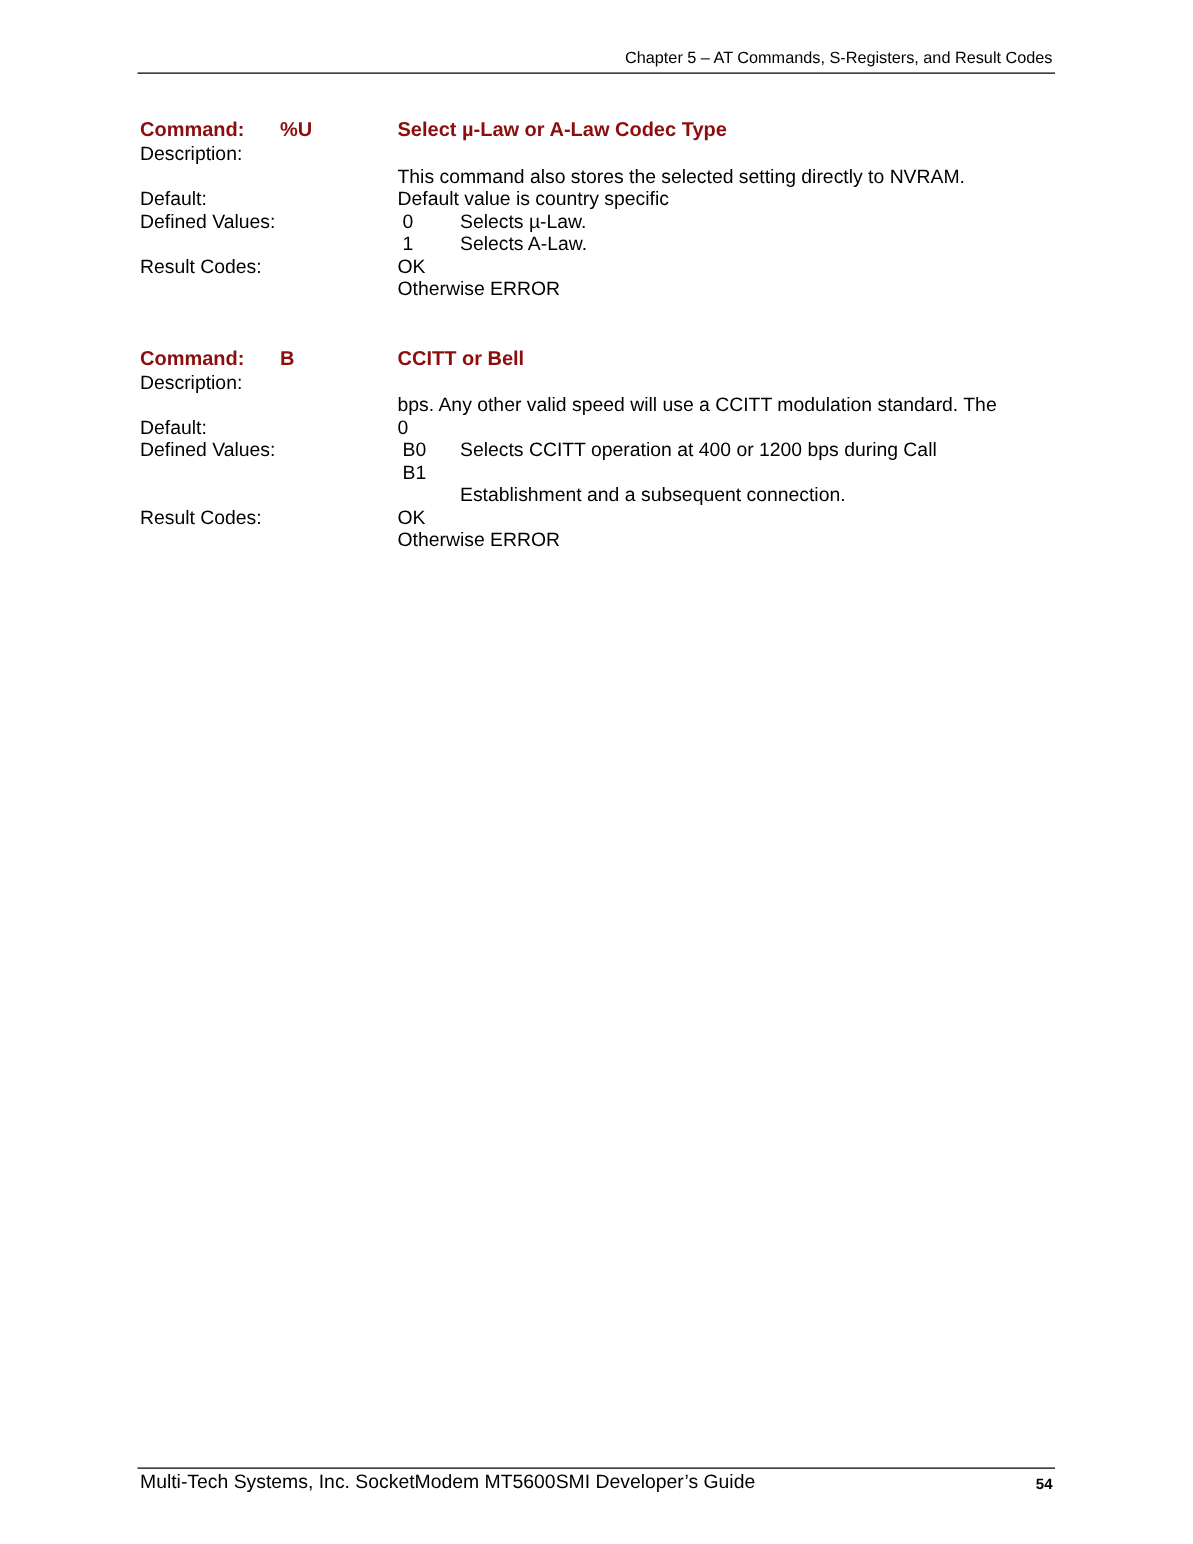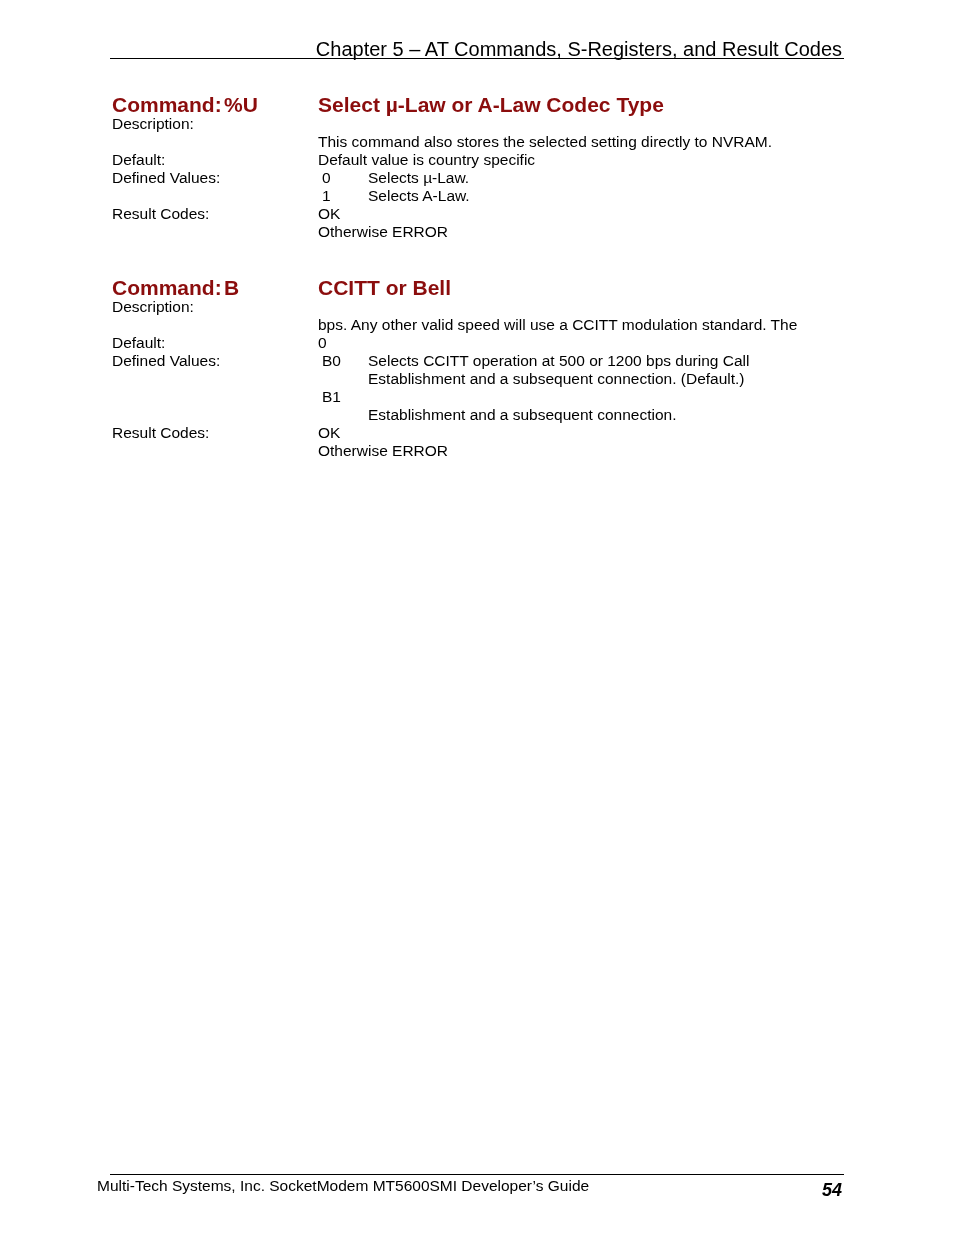--- a/index.html
+++ b/index.html
@@ -1,29 +1,29 @@
 <!DOCTYPE html>
 <html><head>
 <meta charset="utf-8">
 <style>
   html, body { margin: 0; padding: 0; background: #ffffff; }
   body { width: 954px; height: 1235px; position: relative; font-family: "Liberation Sans", sans-serif; color: #000; font-size: 15.5px; }
-  .header-text { position: absolute; right: 112px; top: 38px; font-size: 20px; white-space: nowrap; }
+  .header-text { position: absolute; right: 112px; top: 38px; font-size: 13px; white-space: nowrap; }
   .header-rule { position: absolute; left: 110px; top: 58px; width: 734px; height: 0; border-top: 1.3px solid #000; }
   .footer-rule { position: absolute; left: 110px; top: 1174px; width: 734px; height: 0; border-top: 1.3px solid #000; }
-  .footer-text { position: absolute; left: 97px; top: 1177px; font-size: 15.5px; white-space: nowrap; }
-  .page-num { position: absolute; right: 112px; top: 1180px; font-size: 18px; font-weight: bold; font-style: italic; }
+  .footer-text { position: absolute; left: 112px; top: 1177px; font-size: 15.5px; white-space: nowrap; }
+  .page-num { position: absolute; right: 112px; top: 1180px; font-size: 12px; font-weight: bold; }
   .cmd { position: absolute; left: 112px; width: 740px; }
   .row { position: relative; height: 18px; line-height: 18px; white-space: nowrap; }
   .row .lbl { position: absolute; left: 0; }
   .row .val { position: absolute; left: 206px; }
   .row .code { position: absolute; left: 210px; }
   .row .codetext { position: absolute; left: 256px; }
   .title-row { height: 20px; line-height: 20px; }
-  .title-row .lbl, .title-row .val, .title-row .cmdname { color: #8b0d0d; font-weight: bold; font-size: 21px; }
+  .title-row .lbl, .title-row .val, .title-row .cmdname { color: #8b0d0d; font-weight: bold; font-size: 16px; }
   .title-row .cmdname { position: absolute; left: 112px; }
 </style>
 </head>
 <body>
 
 <div class="header-text">Chapter 5 – AT Commands, S-Registers, and Result Codes</div>
 <div class="header-rule"></div>
 
 <div class="cmd" style="top:95px;">
   <div class="row title-row">
@@ -71,24 +71,21 @@
   <div class="row">
     <span class="val">bps. Any other valid speed will use a CCITT modulation standard. The</span>
   </div>
   <div class="row">
     <span class="lbl">Default:</span>
     <span class="val">0</span>
   </div>
   <div class="row">
     <span class="lbl">Defined Values:</span>
     <span class="code">B0</span>
-    <span class="codetext">Selects CCITT operation at 500 or 1200 bps during Call</span>
-  </div>
-  <div class="row">
-    <span class="codetext">Establishment and a subsequent connection. (Default.)</span>
+    <span class="codetext">Selects CCITT operation at 400 or 1200 bps during Call</span>
   </div>
   <div class="row">
     <span class="code">B1</span>
   </div>
   <div class="row">
     <span class="codetext">Establishment and a subsequent connection.</span>
   </div>
   <div class="row">
     <span class="lbl">Result Codes:</span>
     <span class="val">OK</span>

